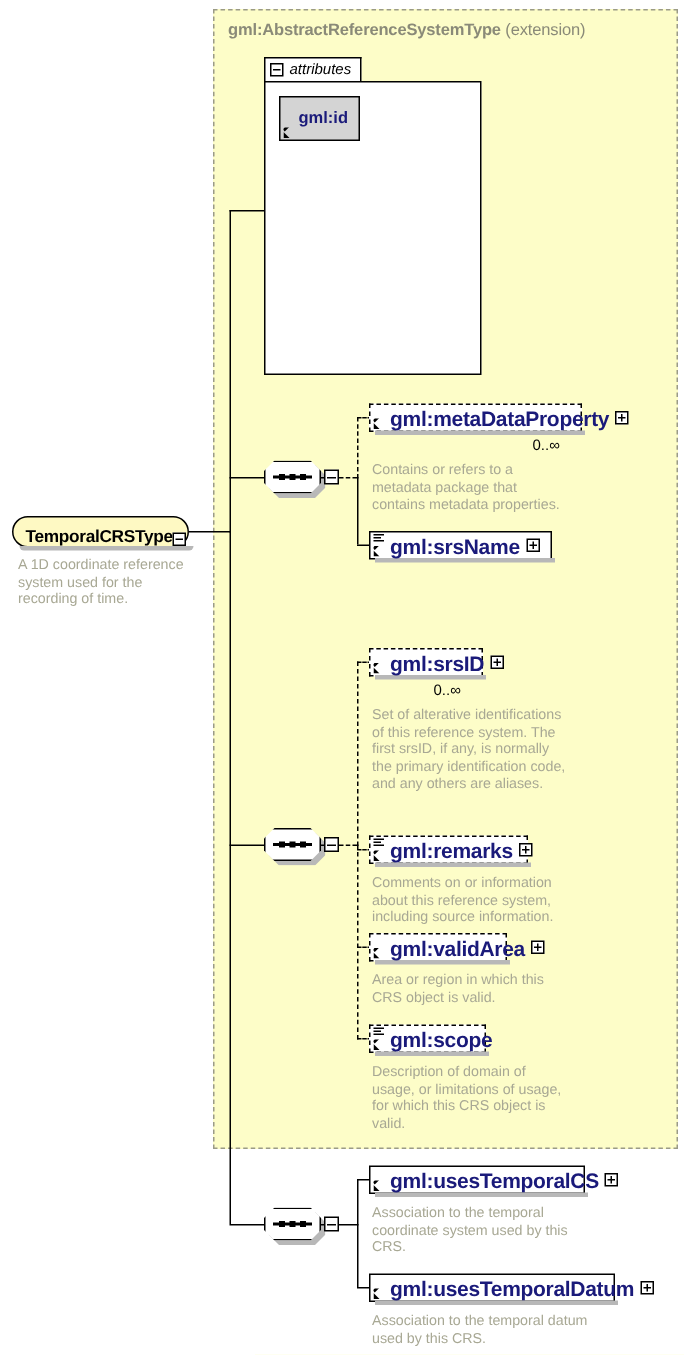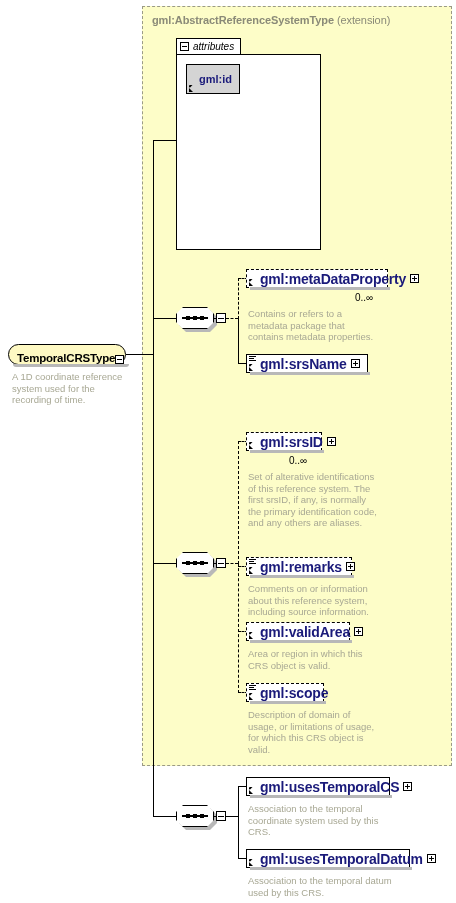--- a/index.html
+++ b/index.html
@@ -483,21 +483,21 @@
         <i></i>
         <i></i>
         <i></i>
       </span>
     <span class="glyph-arrow"></span>
     <span class="nlabel">gml:remarks</span>
     <span class="pm plus"></span>
   </div>
   <div class="desc" style="left:248px; top:583px; width:132px;">Comments on or information about this reference system, including source information.</div>
 
-  <div class="node optional" style="left:246px; top:622px; width:104px;">
+  <div class="node optional" style="left:246px; top:622px; width:92px;">
     <span class="glyph-arrow"></span>
     <span class="nlabel">gml:validArea</span>
     <span class="pm plus"></span>
   </div>
   <div class="desc" style="left:248px; top:648px; width:132px;">Area or region in which this CRS object is valid.</div>
 
   <div class="node optional" style="left:246px; top:683px; width:78px;">
     <span class="glyph-lines">
         <i></i>
         <i></i>

